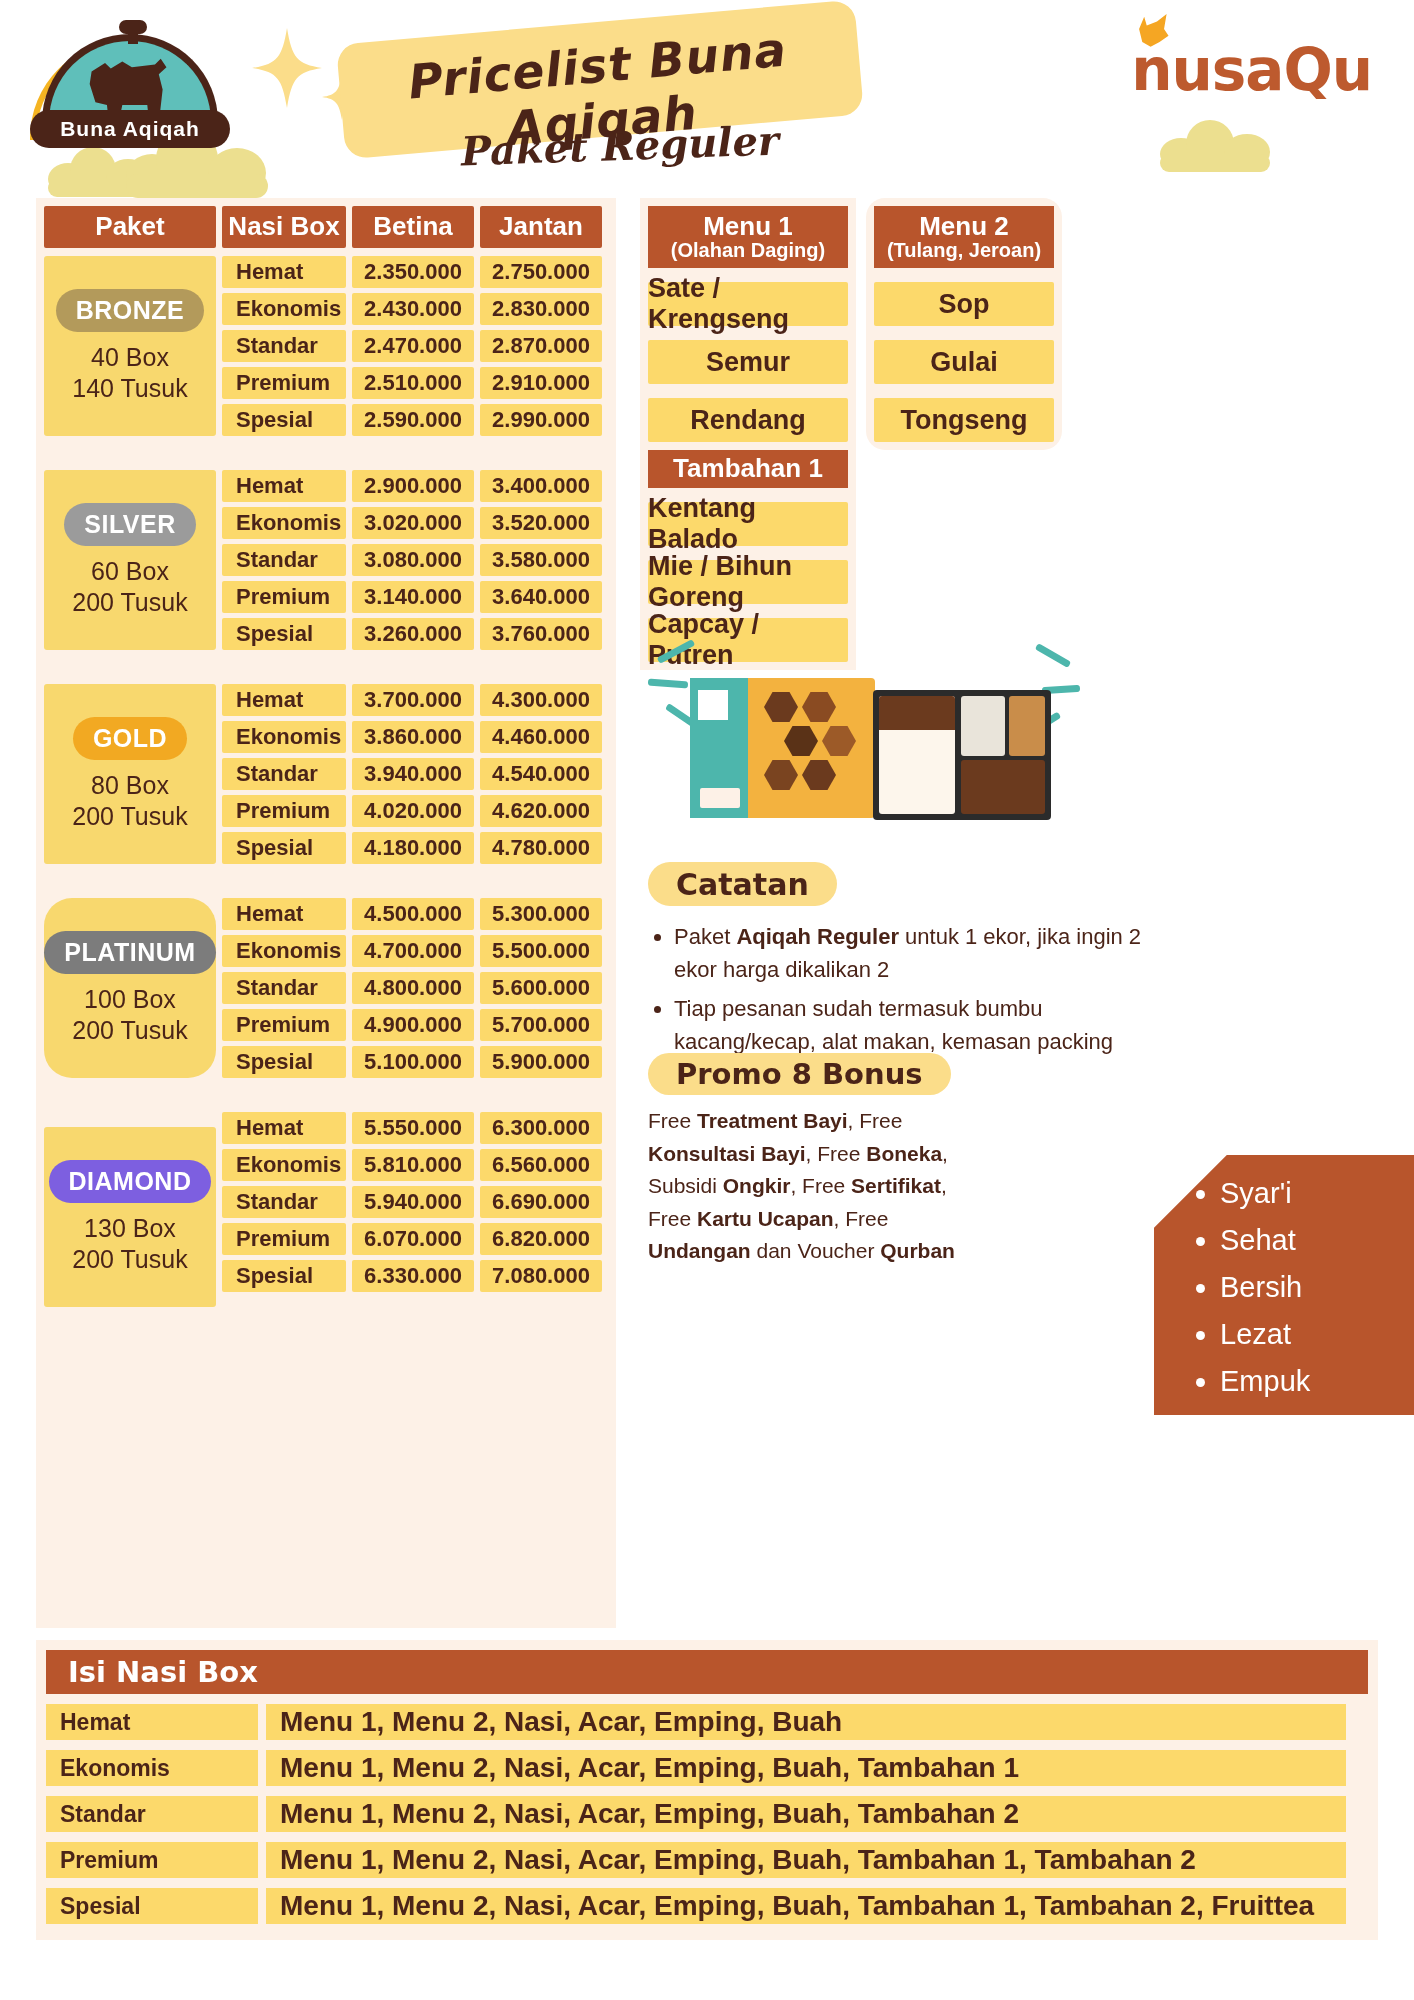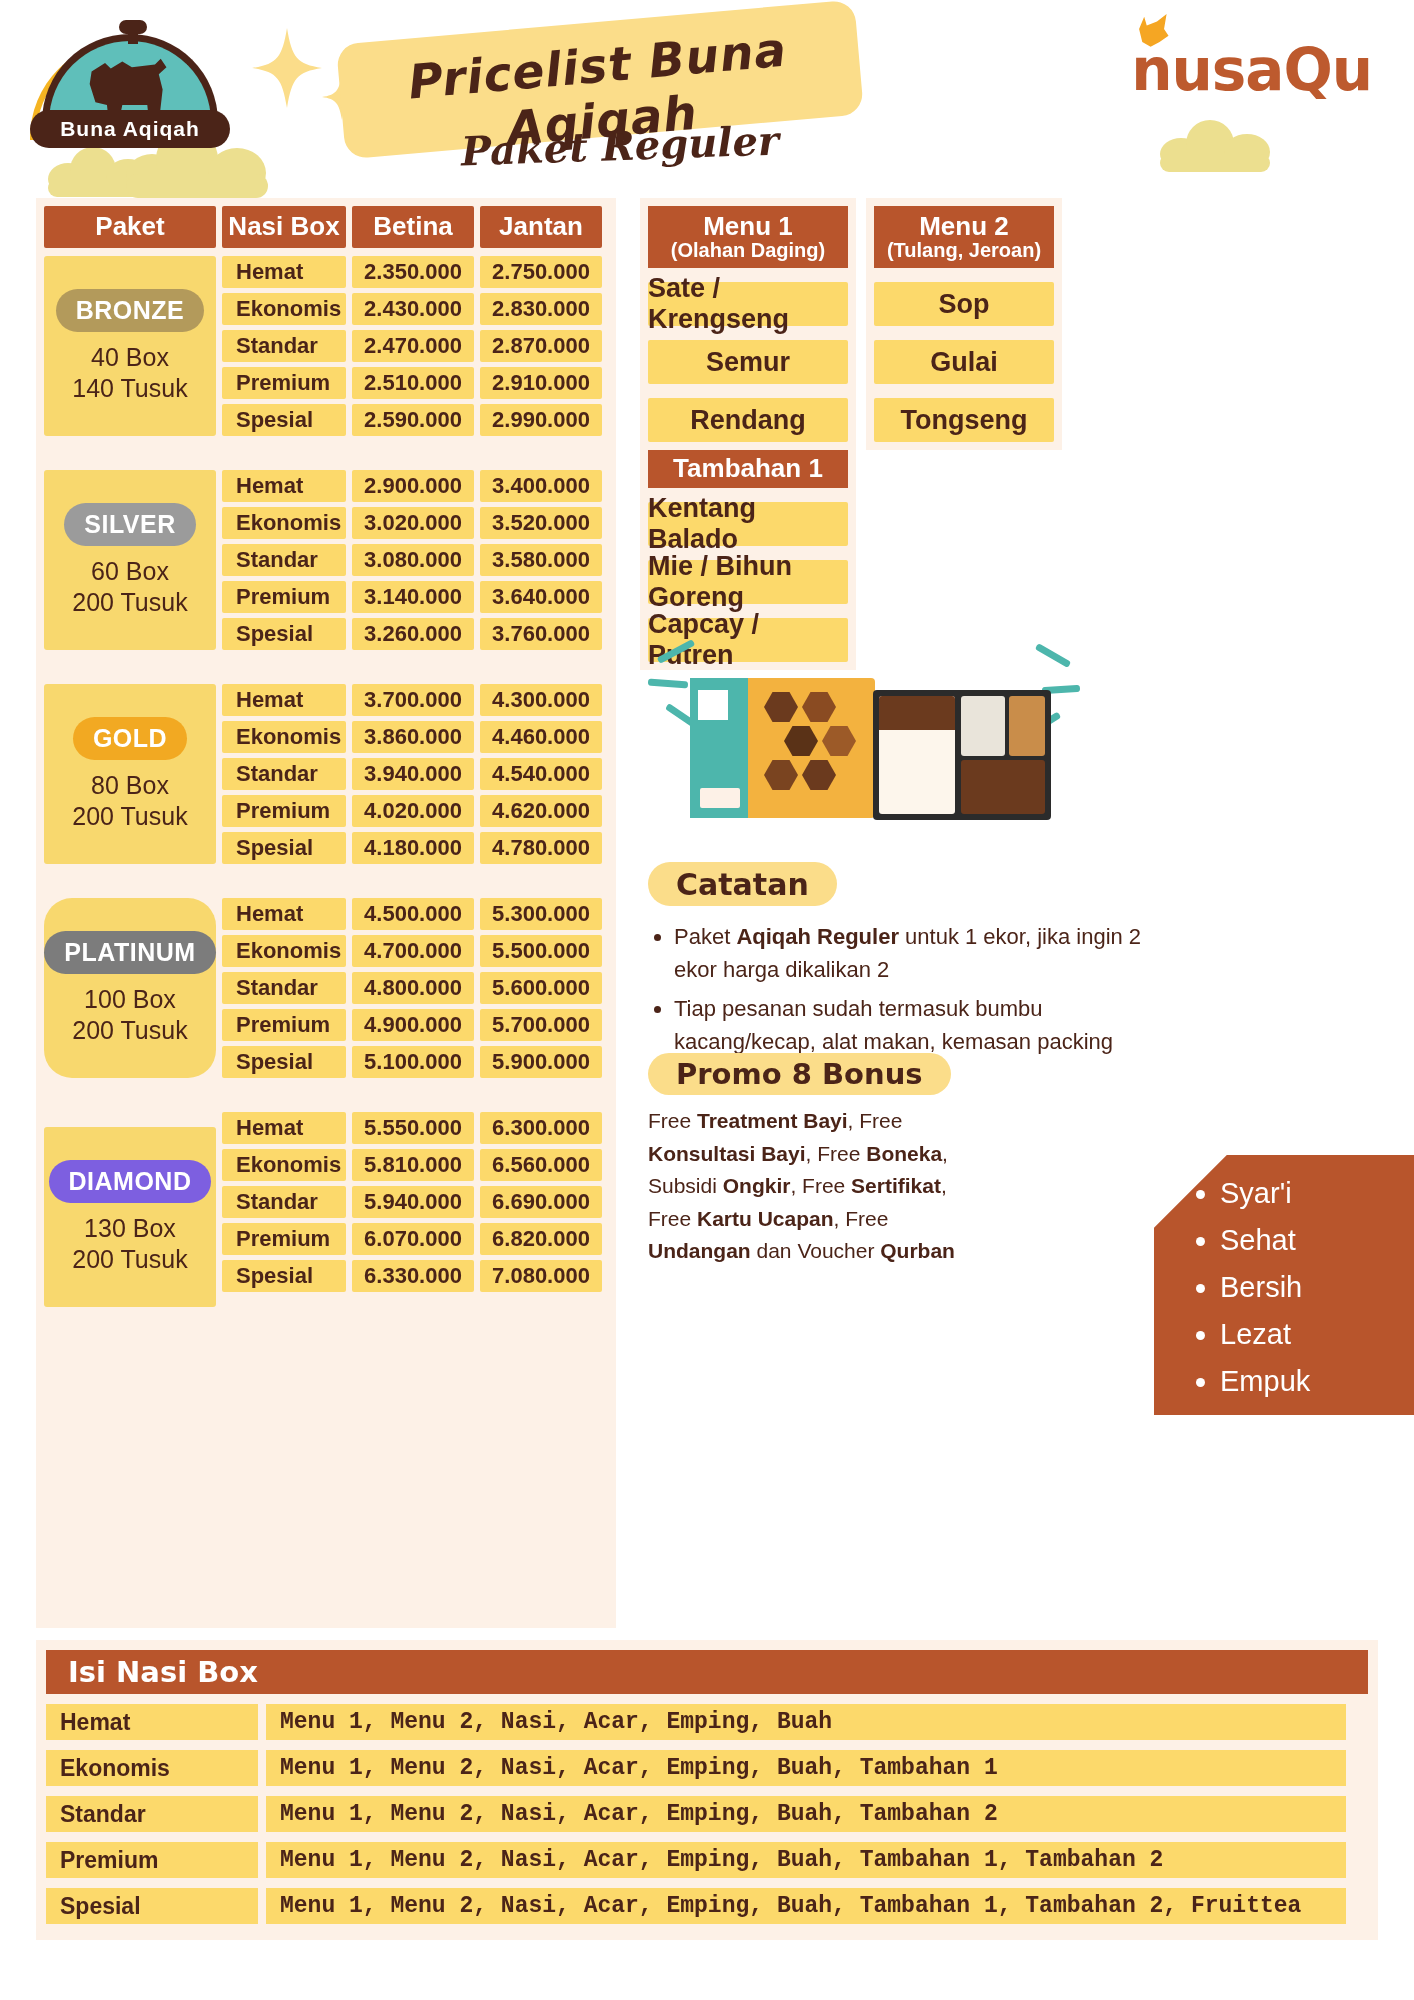--- a/index.html
+++ b/index.html
@@ -118,21 +118,21 @@
   .pkg-row .ycell { height:32px; font-size:22px; border-radius:2px; }
 
   
   .menu-card { position:absolute; background:#fdf1e7; padding:8px; }
   .menu-card .hdr-cell { width:100%; font-size:26px; flex-direction:column; }
   .menu-card .hdr-sub { font-size:20px; font-weight:bold; }
   .menu-card .ycell { width:100%; height:44px; font-size:27px;
     justify-content:center; margin-top:14px; border-radius:2px; }
 
   #menu1 { left:640px; top:198px; width:216px; }
-  #menu2 { left:866px; top:198px; width:196px; }
+  #menu2 { left:866px; top:198px; width:196px;border-radius:19px; }
   #menu1 .hdr-cell, #menu2 .hdr-cell { height:62px; }
   #tambahan1 { left:640px; top:442px; width:216px; }
   #tambahan2 { left:866px; top:442px; width:196px; }
   #tambahan1 .hdr-cell, #tambahan2 .hdr-cell { height:38px; }
 
   
   #product { position:absolute; left:648px; top:630px; width:430px; height:225px; }
   .burst { position:absolute; background:#4db6ac; border-radius:3px; }
   .box3d {
     position:absolute; left:42px; top:48px; width:185px; height:140px;
@@ -188,21 +188,21 @@
   
   #isi-card { left:36px; top:1640px; width:1342px; height:300px; background:#fdf1e7; }
   #isi-head {
     position:absolute; left:10px; top:10px; width:1322px; height:44px;
     background:#b8552c; color:#fff; font-weight:bold; font-size:29px;
     display:flex; align-items:center; padding-left:22px;
     font-family:"DejaVu Sans", sans-serif;
   }
   .isi-row { position:absolute; display:flex; gap:8px; left:10px; }
   .isi-name { width:212px; height:36px; font-size:23px; }
-  .isi-val  { width:1080px; height:36px; font-size:23px;font-family:Liberation Mono, monospace; }
+  .isi-val  { width:1080px; height:36px; font-size:28px; }
 </style>
 </head>
 <body>
 
 <div class="page">
 
   <svg class="spark" style="left:252px;top:28px;" width="70" height="80" viewBox="0 0 70 80">
       <path d="M35 0 C40 30 45 36 70 40 C45 44 40 50 35 80 C30 50 25 44 0 40 C25 36 30 30 35 0Z" fill="#fbdd8a"></path>
     </svg>
   <svg class="spark" style="left:322px;top:74px;" width="40" height="46" viewBox="0 0 40 46">

